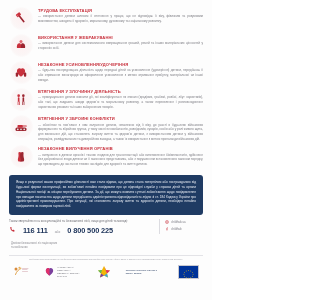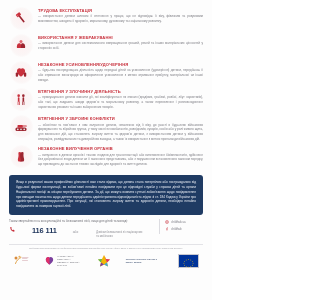--- a/index.html
+++ b/index.html
@@ -81,21 +81,21 @@
   .hotline-left { flex: 1 1 auto; padding-right: 5px; }
   .hotline-lead {
     font-size: 3.05px;
     color: #6f6f76;
     line-height: 1.45;
     margin-bottom: 2.2px;
   }
   .hotline-numbers {
     display: flex;
     align-items: baseline;
-    gap: 16px;
+    gap: 7px;
     flex-wrap: wrap;
   }
   .phone-icon { position: relative; top: 0.4px; }
   .num {
     font-size: 7.4px;
     font-weight: bold;
     color: #20365c;
     letter-spacing: -0.1px;
   }
   .num-sep { font-size: 3.2px; color: #8b8b92; }
@@ -269,20 +269,21 @@
 
   <div class="hotline">
     <div class="hotline-left">
       <div class="hotline-lead">Також звертайтеся на консультаційні та безкоштовні лінії, якщо для дітей та молоді:</div>
       <div class="hotline-numbers">
         <svg class="phone-icon" width="7" height="7" viewBox="0 0 24 24">
           <path d="M6.6 3.5c.7 0 1.2.4 1.5 1l1.1 2.6c.3.7.1 1.4-.5 1.8l-1 .8c1 2.1 2.7 3.8 4.8 4.8l.8-1c.4-.6 1.1-.8 1.8-.5l2.6 1.1c.6.3 1 .8 1 1.5v2.4c0 1-.8 1.8-1.8 1.7C9.9 19.2 4.8 14.1 4.2 5.3c-.1-1 .7-1.8 1.7-1.8z" fill="#c8303c"></path>
         </svg>
         <span class="num">116 111</span>
         <span class="num-sep">або</span>
+        <span class="num">0 800 500 225</span>
         <span class="hotline-note">Дзвінки безкоштовні зі стаціонарних та мобільних</span>
       </div>
     </div>
     <div class="hotline-right">
       <div class="contact-row">
         <svg width="4" height="4" viewBox="0 0 24 24">
           <circle cx="12" cy="12" r="9.5" fill="none" stroke="#c8303c" stroke-width="2"></circle>
           <ellipse cx="12" cy="12" rx="4.4" ry="9.5" fill="none" stroke="#c8303c" stroke-width="1.6"></ellipse>
           <line x1="2.5" y1="12" x2="21.5" y2="12" stroke="#c8303c" stroke-width="1.6"></line>
         </svg>

